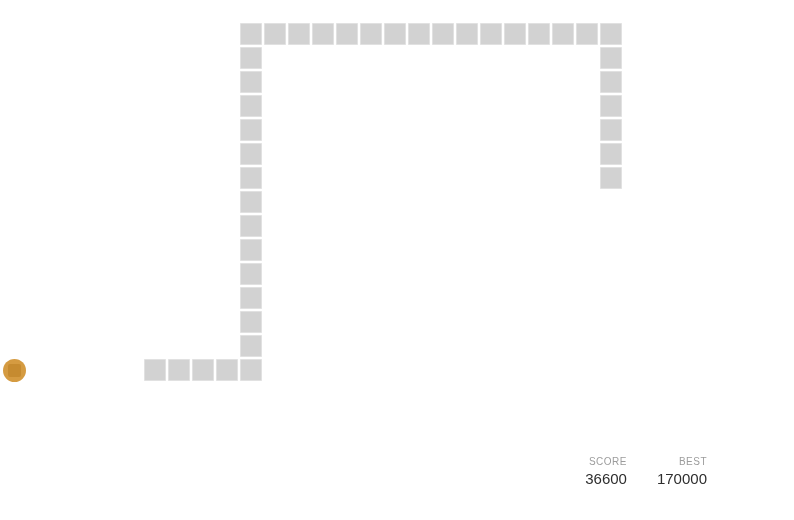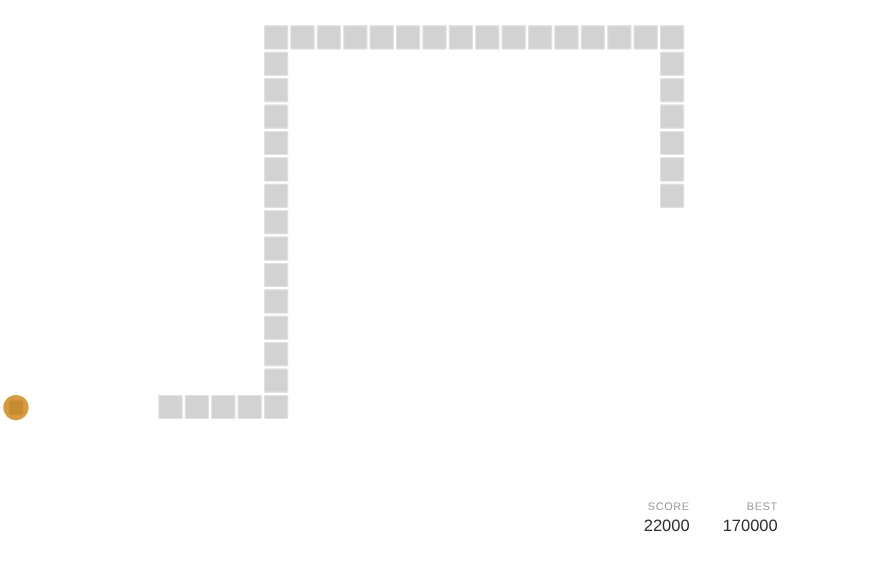--- a/index.html
+++ b/index.html
@@ -112,21 +112,21 @@
       <div class="snake-cell" style="left: 600px; top: 71px; height: 22px; width: 22px; background: rgb(210, 210, 210);"></div>
       <div class="snake-cell" style="left: 600px; top: 95px; height: 22px; width: 22px; background: rgb(210, 210, 210);"></div>
       <div class="snake-cell" style="left: 600px; top: 119px; height: 22px; width: 22px; background: rgb(210, 210, 210);"></div>
       <div class="snake-cell" style="left: 600px; top: 143px; height: 22px; width: 22px; background: rgb(210, 210, 210);"></div>
       <div class="snake-cell" style="left: 600px; top: 167px; height: 22px; width: 22px; background: rgb(210, 210, 210);"></div>
     </div>
 
   <div class="scoreboard">
     <div class="score-col">
       <div class="sb-label" style="color: rgb(156, 156, 156);">SCORE</div>
-      <div class="sb-value" style="color: rgb(46, 46, 46);">22000</div>
+      <div class="sb-value" style="color: rgb(46, 46, 46);">36600</div>
     </div>
     <div class="score-col">
       <div class="sb-label" style="color: rgb(156, 156, 156);">BEST</div>
       <div class="sb-value" style="color: rgb(46, 46, 46);">170000</div>
     </div>
   </div>
 
 </div>
 
 </body></html>

